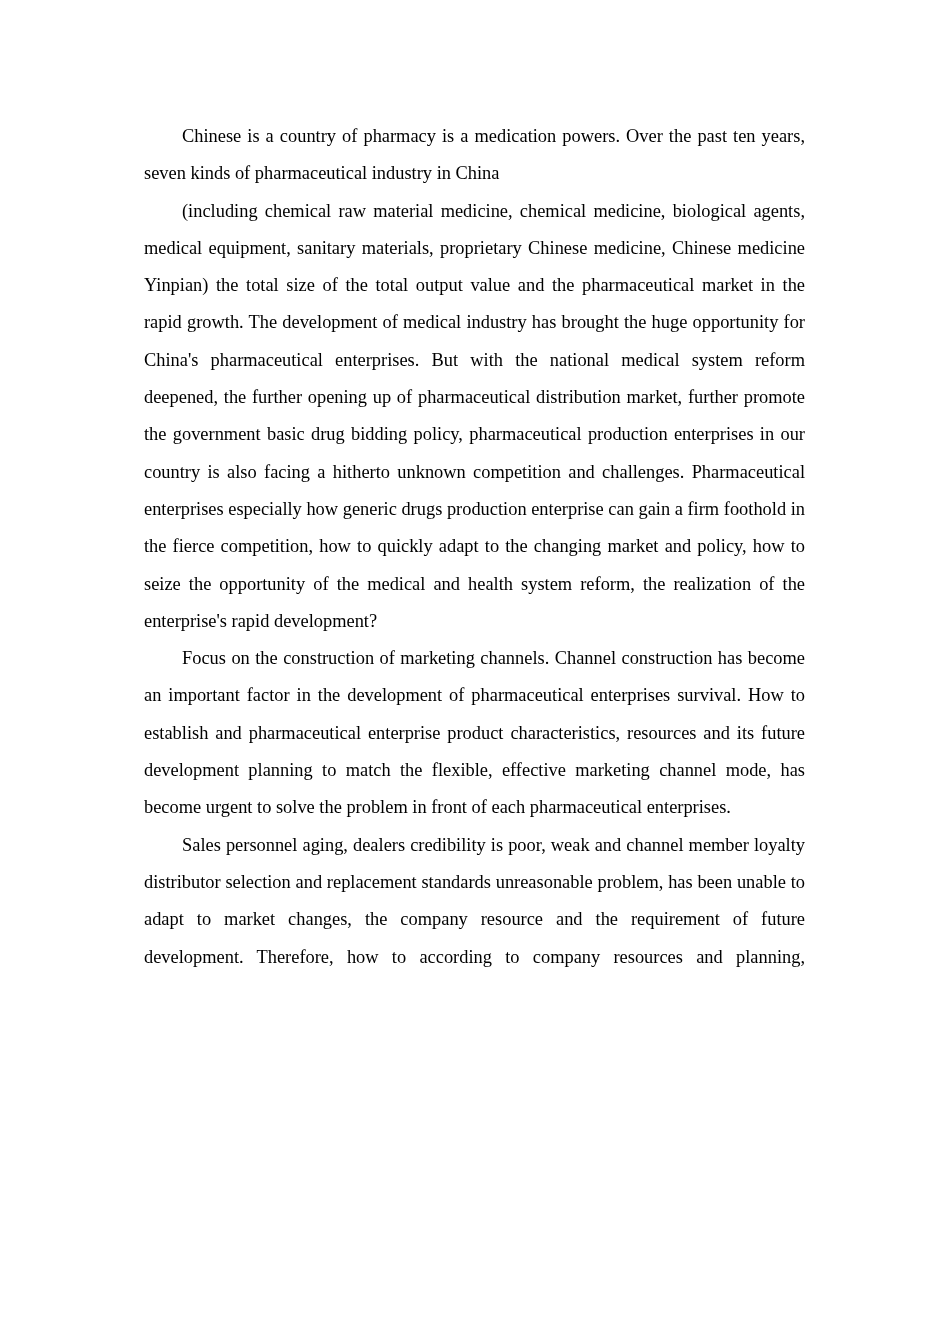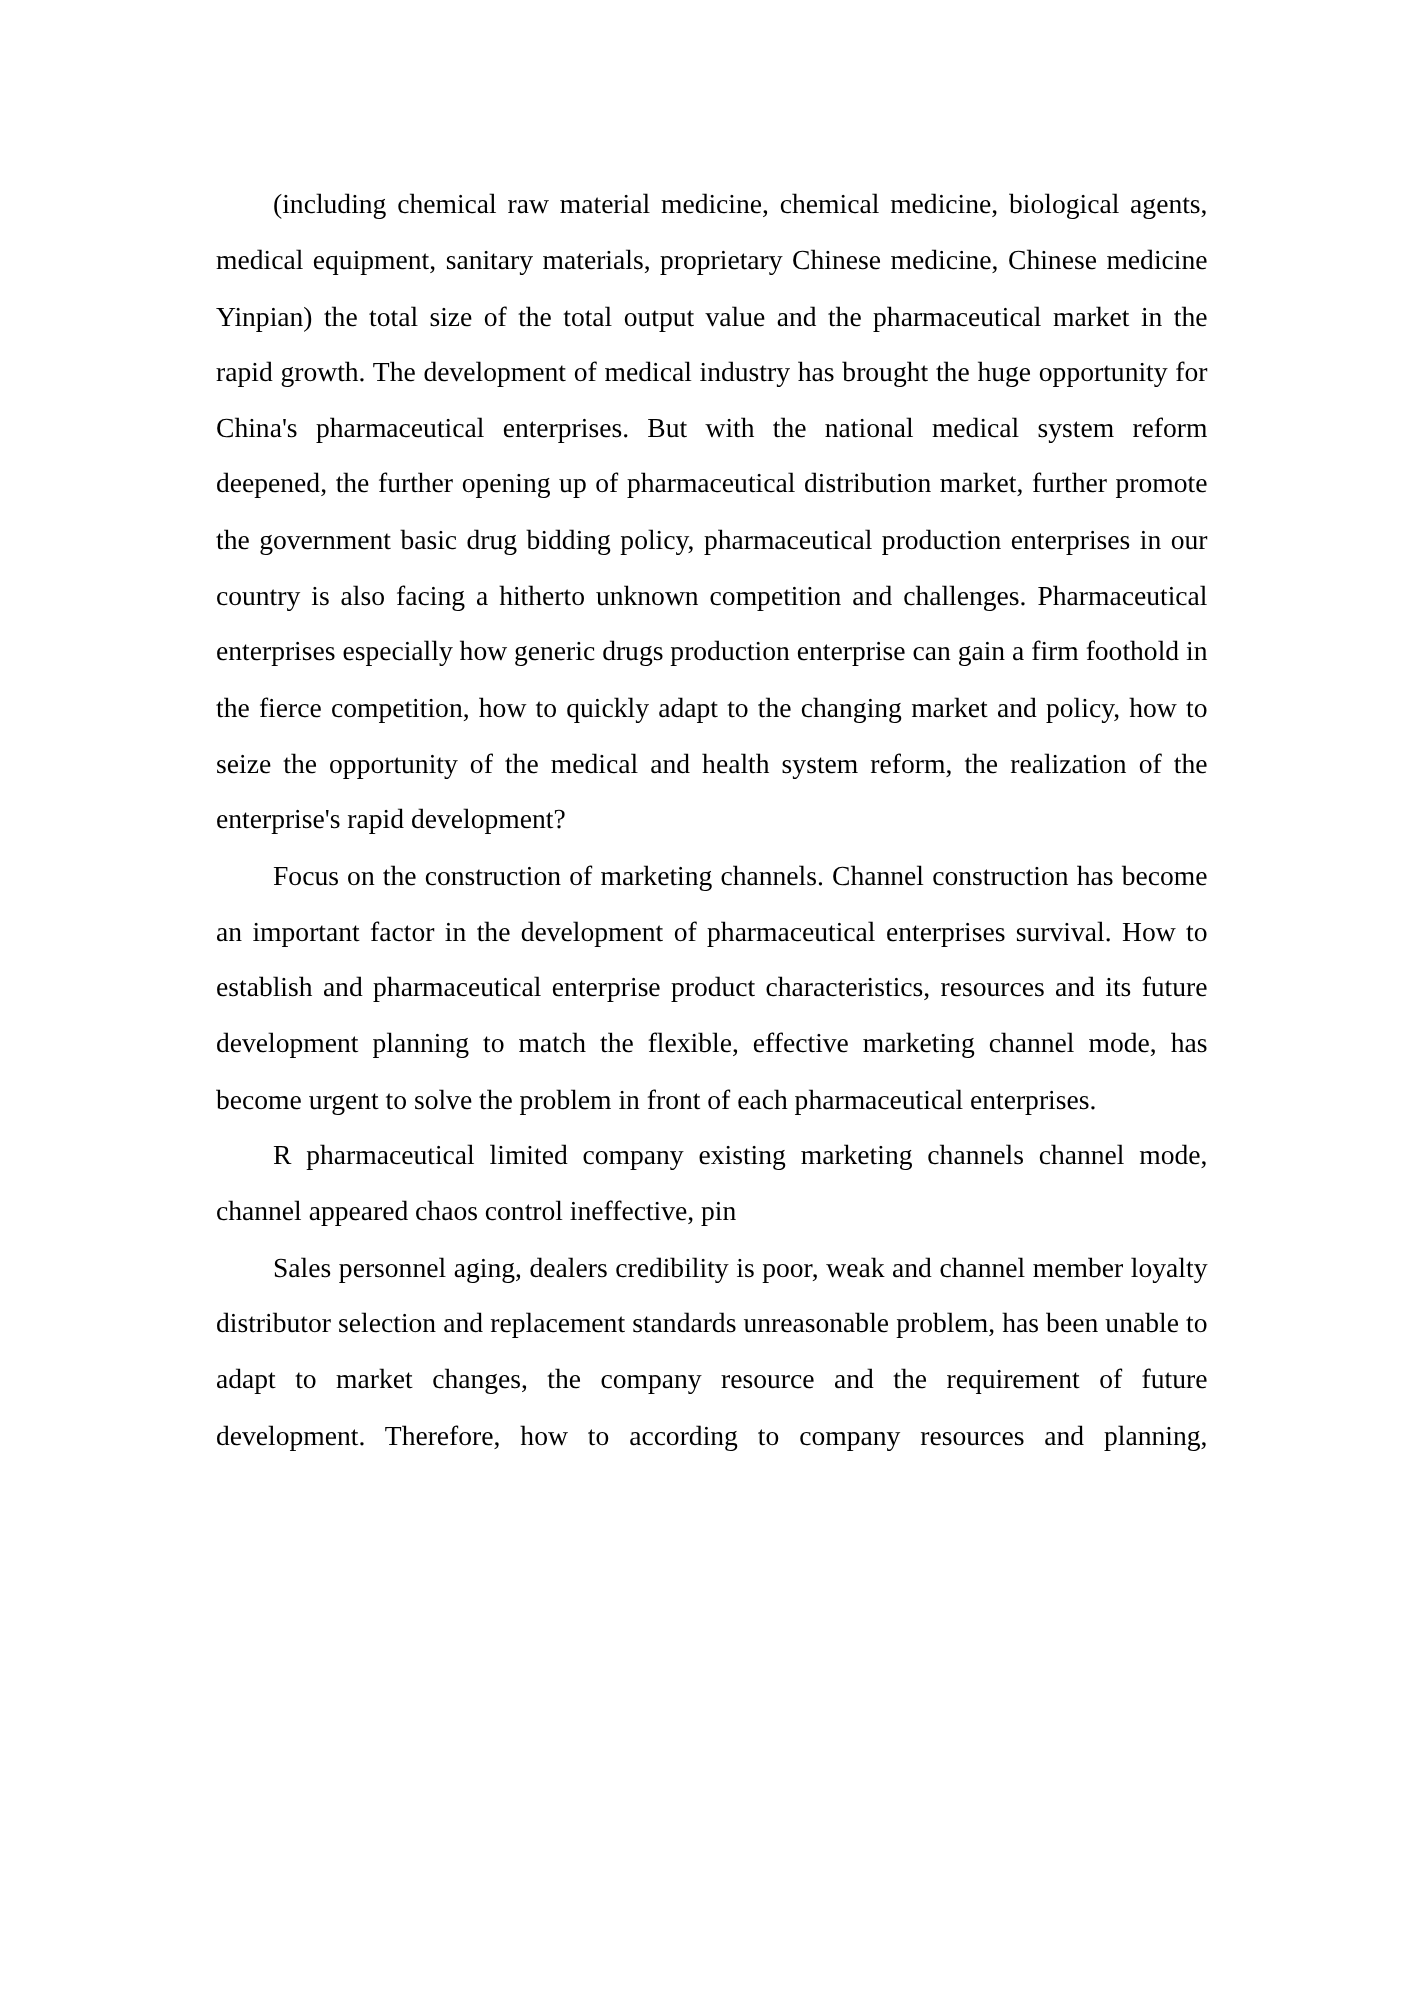--- a/index.html
+++ b/index.html
@@ -29,17 +29,17 @@
       text-align: justify;
     }
     .para.continued {
       text-align-last: justify;
     }
   </style>
 </head>
 <body>
 
 <div class="page">
+  <p class="para">Chinese is a country of pharmacy is a medication powers. Over the past ten years, seven kinds of pharmaceutical industry in China</p>
   <p class="para">(including chemical raw material medicine, chemical medicine, biological agents, medical equipment, sanitary materials, proprietary Chinese medicine, Chinese medicine Yinpian) the total size of the total output value and the pharmaceutical market in the rapid growth. The development of medical industry has brought the huge opportunity for China's pharmaceutical enterprises. But with the national medical system reform deepened, the further opening up of pharmaceutical distribution market, further promote the government basic drug bidding policy, pharmaceutical production enterprises in our country is also facing a hitherto unknown competition and challenges. Pharmaceutical enterprises especially how generic drugs production enterprise can gain a firm foothold in the fierce competition, how to quickly adapt to the changing market and policy, how to seize the opportunity of the medical and health system reform, the realization of the enterprise's rapid development?</p>
   <p class="para">Focus on the construction of marketing channels. Channel construction has become an important factor in the development of pharmaceutical enterprises survival. How to establish and pharmaceutical enterprise product characteristics, resources and its future development planning to match the flexible, effective marketing channel mode, has become urgent to solve the problem in front of each pharmaceutical enterprises.</p>
-  <p class="para">R pharmaceutical limited company existing marketing channels channel mode, channel appeared chaos control ineffective, pin</p>
   <p class="para continued">Sales personnel aging, dealers credibility is poor, weak and channel member loyalty distributor selection and replacement standards unreasonable problem, has been unable to adapt to market changes, the company resource and the requirement of future development. Therefore, how to according to company resources and planning,</p>
 </div>
 
 </body></html>

